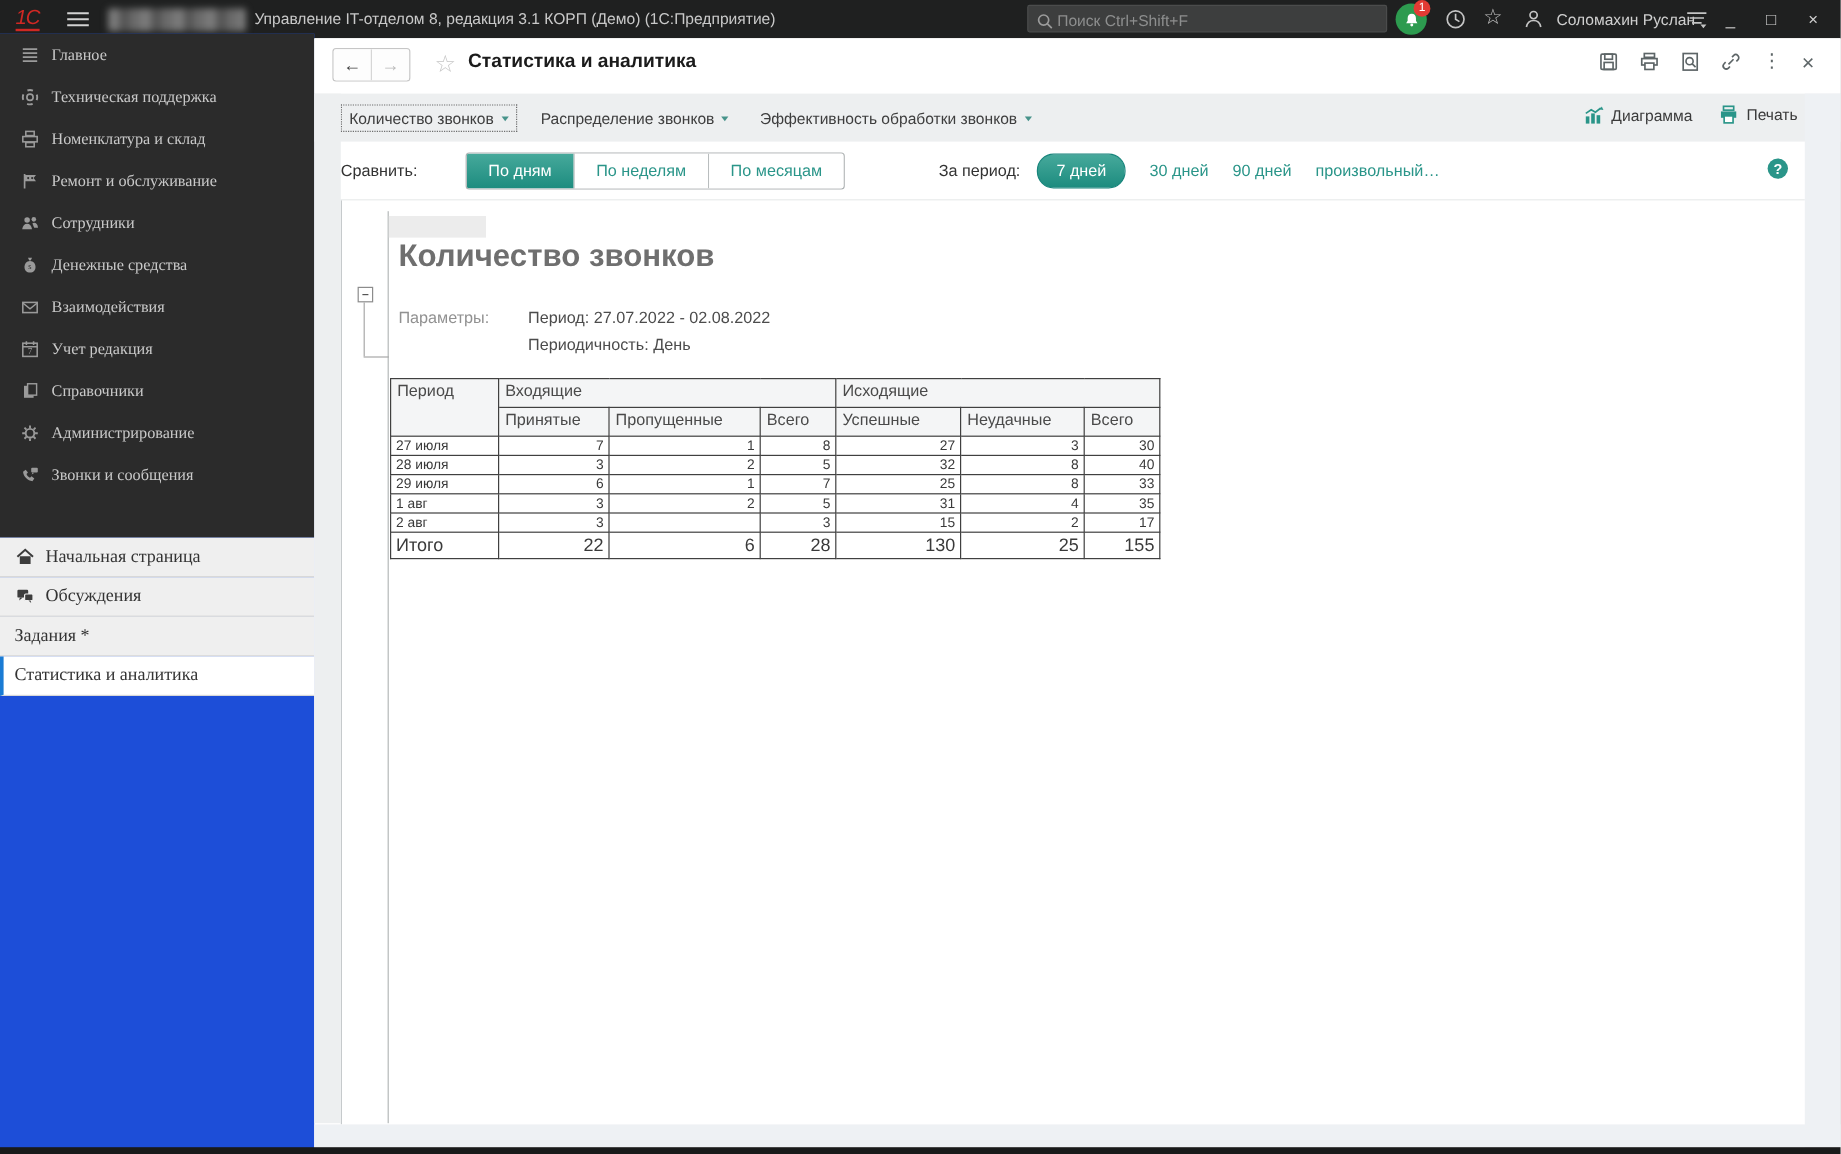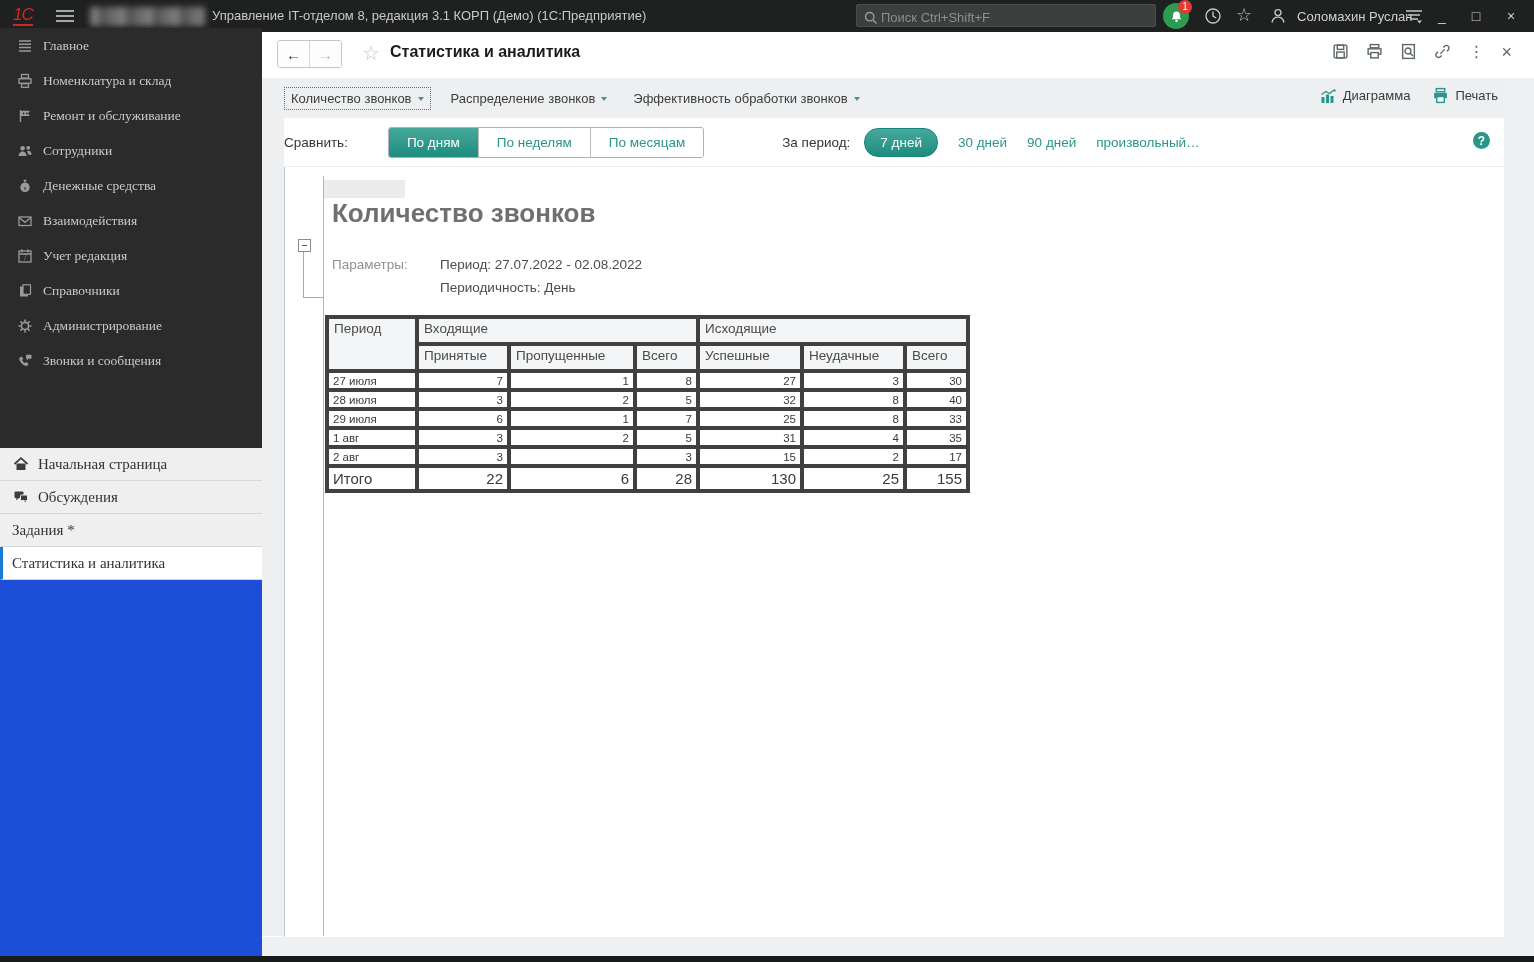--- a/index.html
+++ b/index.html
@@ -59,21 +59,21 @@
   .hdr-title{position:absolute;left:128px;top:11px;font-size:16px;font-weight:bold;color:#1b1b1b;}
   .hdr-icons{position:absolute;right:22px;top:11px;display:flex;gap:17px;align-items:center;color:#5d6567;}
   .hdr-icons .txt-ico{font-size:16px;color:#5e6668;line-height:16px;}
 
   .tab-row{position:absolute;left:0;top:46px;width:1272px;height:40px;background:#edeff0;}
   .tabs{position:absolute;left:22px;top:9px;display:flex;gap:14px;align-items:center;}
   .tab{font-size:13px;color:#3e3e3e;padding:3px 6px;display:flex;align-items:center;white-space:nowrap;}
   .tab.focused{border:1px dotted #6d6d6d;}
   .caret{width:0;height:0;border-left:3.5px solid transparent;border-right:3.5px solid transparent;
          border-top:4px solid #47938a;display:inline-block;margin-left:6px;}
-  .tabrow-actions{position:absolute;right:36px;top:9px;display:flex;gap:22px;align-items:center;}
+  .tabrow-actions{position:absolute;right:36px;top:9px;display:flex;gap:22px;align-items:flex-end;}
   .action{display:flex;align-items:center;gap:6px;font-size:13px;color:#3a3a3a;white-space:nowrap;}
   .teal-ico{color:#2a9589;}
 
   .filter-row{position:absolute;left:22px;top:86px;height:48px;display:flex;align-items:center;}
   .flt-label{font-size:13.5px;color:#333;}
   .seg-group{display:flex;margin-left:40px;border:1px solid #aeb2b3;border-radius:3px;overflow:hidden;}
   .seg{height:29px;display:flex;align-items:center;justify-content:center;font-size:13.5px;
        background:#fff;color:#2a9589;border-right:1px solid #b9bdbe;padding:0 18px;min-width:64px;box-sizing:border-box;}
   .seg:last-child{border-right:none;}
   .seg.sel{background:linear-gradient(#46a99b,#1d8c7f);color:#fff;}
@@ -100,21 +100,21 @@
   .grp-minus::after{content:"";width:5px;height:1px;background:#555;}
   .grp-vline{position:absolute;left:41px;top:220px;width:1px;height:45px;background:#a8a8a8;}
   .grp-hline{position:absolute;left:41px;top:265px;width:21px;height:1px;background:#a8a8a8;}
 
   .rep-title{position:absolute;left:70px;top:166px;font-size:26px;font-weight:bold;color:#6f6f6f;}
   .rep-params-label{position:absolute;left:70px;top:225px;font-size:13.5px;color:#919191;}
   .rep-param1{position:absolute;left:178px;top:225px;font-size:13.5px;color:#4c4c4c;}
   .rep-param2{position:absolute;left:178px;top:248px;font-size:13.5px;color:#4c4c4c;}
 
   .rep-table{position:absolute;left:63px;top:283px;border-collapse:collapse;table-layout:fixed;}
-  .rep-table th,.rep-table td{border:4px solid #404040;overflow:hidden;white-space:nowrap;}
+  .rep-table th,.rep-table td{border:1px solid #404040;overflow:hidden;white-space:nowrap;}
   .rep-table th{background:#f4f5f6;font-weight:normal;font-size:13.5px;color:#4a4a4a;
                 text-align:left;padding:2px 5px;height:19px;vertical-align:top;}
   .rep-table td{font-size:11.5px;color:#3a3a3a;height:15px;padding:0 4px;background:#fff;}
   .rep-table td.num{text-align:right;}
   .rep-table tr.total td{font-size:15px;height:21px;color:#3a3a3a;}
 </style>
 </head>
 <body>
 
 <div id="app">
@@ -179,20 +179,29 @@
 
       <div class="sb-item">
         <span class="sb-ico">
           <svg width="16" height="16" viewBox="0 0 16 16">
               <path d="M2 3h12M2 6.3h12M2 9.6h12M2 13h12" stroke="currentColor" stroke-width="1.5" fill="none"></path>
             </svg>
         </span>
         <span class="lbl">Главное</span>
       </div>
 
+      <div class="sb-item">
+        <span class="sb-ico">
+          <svg width="16" height="16" viewBox="0 0 16 16">
+              <circle cx="8" cy="8" r="6" stroke="currentColor" stroke-width="1.6" fill="none" stroke-dasharray="4.7 4.7" stroke-dashoffset="2.3"></circle>
+              <circle cx="8" cy="8" r="2.6" stroke="currentColor" stroke-width="1.4" fill="none"></circle>
+            </svg>
+        </span>
+        <span class="lbl">Техническая поддержка</span>
+      </div>
 
 
       <div class="sb-item">
         <span class="sb-ico">
           <svg width="16" height="16" viewBox="0 0 16 16">
               <rect x="4.5" y="1.5" width="7" height="3.5" stroke="currentColor" stroke-width="1.3" fill="none"></rect>
               <rect x="2" y="5.8" width="12" height="4.4" stroke="currentColor" stroke-width="1.3" fill="none"></rect>
               <rect x="4.5" y="10.8" width="7" height="3.5" stroke="currentColor" stroke-width="1.3" fill="none"></rect>
             </svg>
         </span>

